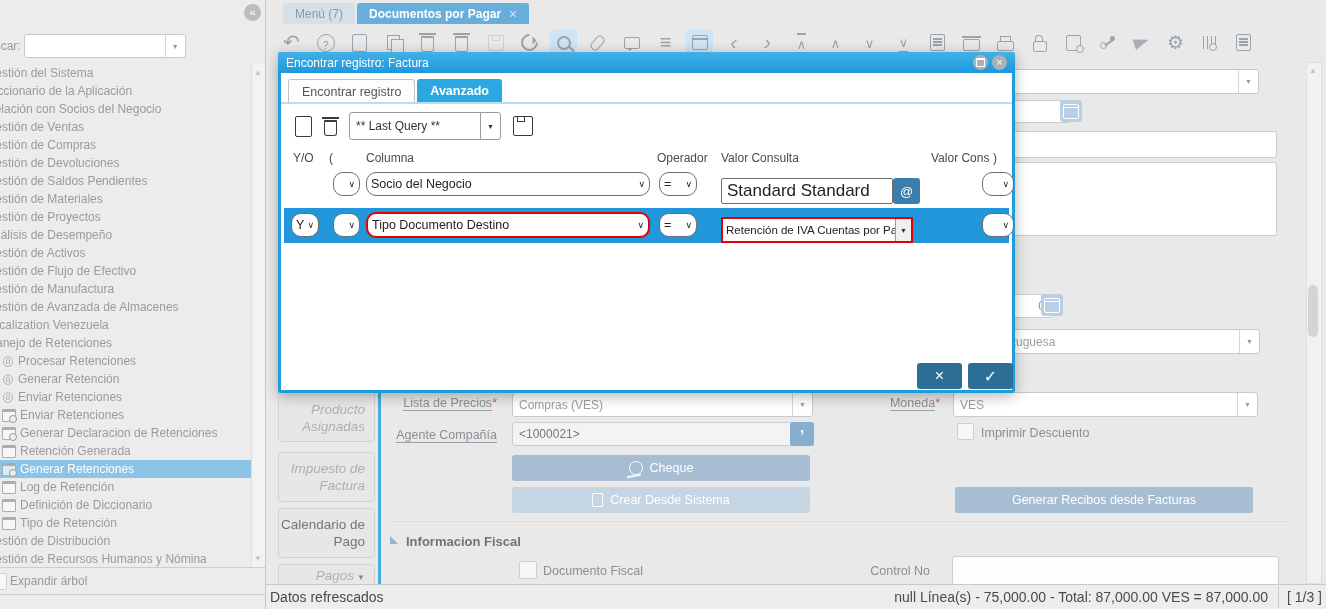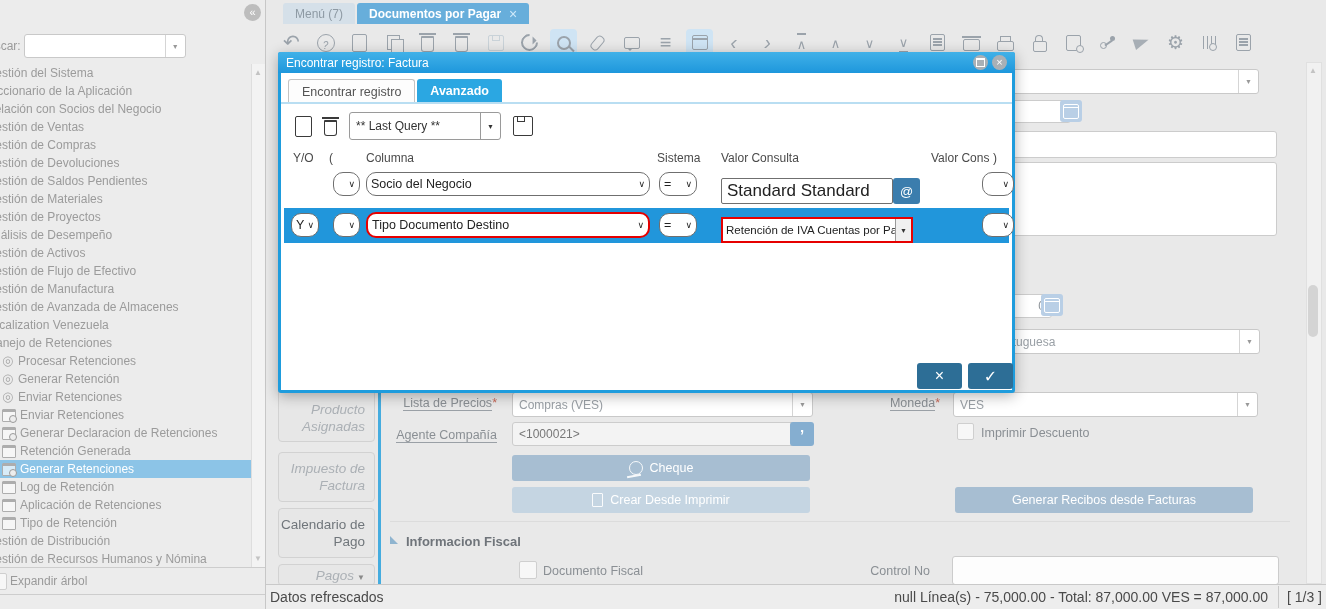--- a/index.html
+++ b/index.html
@@ -264,21 +264,21 @@
       <div class="titem lv2 sel">
           <span class="t-ic t-win t-winp"></span>
           <span>Generar Retenciones</span>
         </div>
       <div class="titem lv2">
           <span class="t-ic t-win"></span>
           <span>Log de Retención</span>
         </div>
       <div class="titem lv2">
           <span class="t-ic t-win"></span>
-          <span>Aplicación de Retenciones</span>
+          <span>Definición de Diccionario</span>
         </div>
       <div class="titem lv2">
           <span class="t-ic t-win"></span>
           <span>Tipo de Retención</span>
         </div>
       <div class="titem lv1">
           <span>Gestión de Distribución</span>
         </div>
       <div class="titem lv1">
           <span>Gestión de Recursos Humanos y Nómina</span>
@@ -441,21 +441,21 @@
   <div class="abs" style="left:790px;top:422px;width:24px;height:24px;background:#85aed0;border-radius:3px;color:#fff;display:flex;align-items:center;justify-content:center;font-size:15px;font-weight:bold;">’</div>
   <span class="cb abs" style="left:957px;top:423px;"></span>
   <div class="field-label abs" style="left:981px;top:426px;">Imprimir Descuento</div>
 
   <div class="btn mid abs" style="left:512px;top:455px;width:298px;height:26px;">
     <i class="bic-coin"></i>
       <span>Cheque</span>
   </div>
   <div class="btn light abs" style="left:512px;top:487px;width:298px;height:26px;">
     <i class="bic-page"></i>
-      <span>Crear Desde Imprimir</span>
+      <span>Crear Desde Sistema</span>
   </div>
   <div class="btn mid abs" style="left:955px;top:487px;width:298px;height:26px;">
     <span>Generar Recibos desde Facturas</span>
   </div>
 
   <div class="hsep abs" style="left:390px;top:521px;width:900px;"></div>
   <div class="abs" id="fiscal-tri" style="left:390px;top:536px;"></div>
   <div class="abs" id="fiscal-title" style="left:406px;top:534px;">Informacion Fiscal</div>
   <span class="cb abs" style="left:519px;top:561px;width:16px;height:16px;"></span>
   <div class="field-label abs" style="left:543px;top:564px;">Documento Fiscal</div>
@@ -502,21 +502,21 @@
       <div class="combo" id="dlg-query">
         <span class="ctext" style="color:#333;">** Last Query **</span>
         <span class="carrow"></span>
       </div>
       <i class="ic ic-save dtbi" style="width:18px;height:18px;"></i>
     </div>
 
     <span class="dhead" style="left:12px;">Y/O</span>
     <span class="dhead" style="left:48px;">(</span>
     <span class="dhead" style="left:85px;">Columna</span>
-    <span class="dhead" style="left:376px;">Sistema</span>
+    <span class="dhead" style="left:376px;">Operador</span>
     <span class="dhead" style="left:440px;">Valor Consulta</span>
     <span class="dhead" style="left:650px;">Valor Cons</span>
     <span class="dhead" style="left:712px;">)</span>
 
     <div class="dsel" style="left:52px;top:117px;width:27px;">
         <span class="stxt"></span>
       </div>
     <div class="dsel" style="left:85px;top:117px;width:284px;">
         <span class="stxt">Socio del Negocio</span>
       </div>

